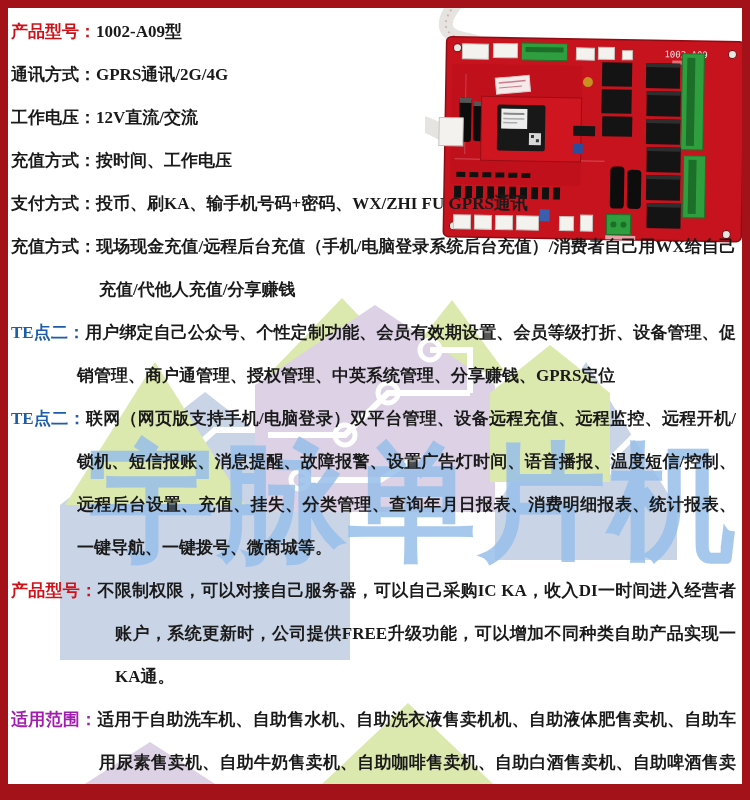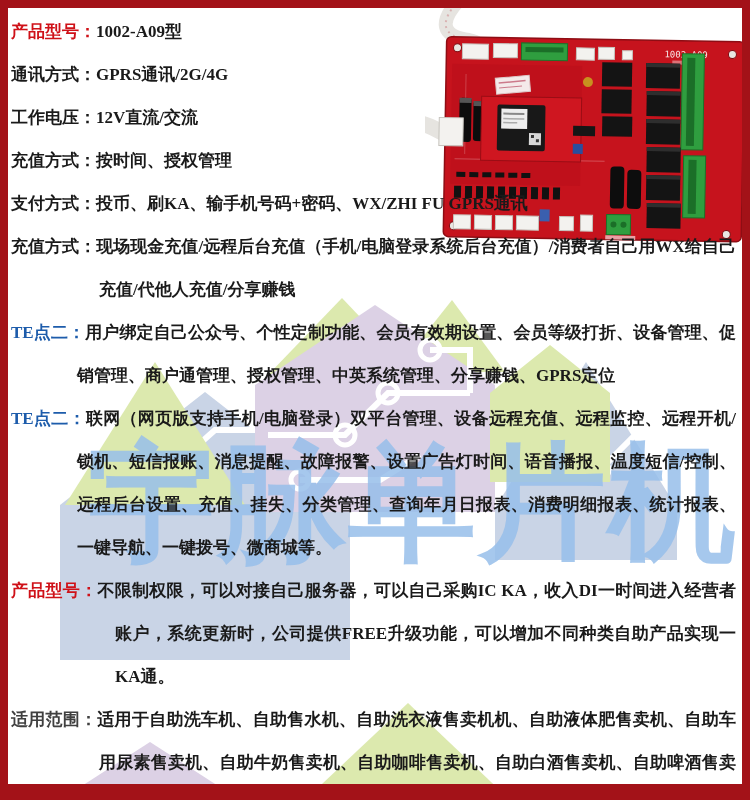--- a/index.html
+++ b/index.html
@@ -31,21 +31,21 @@
   .row{
     margin:0;font-size:17px;font-weight:bold;color:#1a1a1a;
     line-height:43px;text-align:justify;
   }
   .r-std{padding-left:88px;text-indent:-88px;}
   .r-te{padding-left:66px;text-indent:-66px;}
   .r-adv{padding-left:104px;text-indent:-104px;}
   .lbl{color:#1a1a1a;}
   .lbl-red{color:#cf1118;}
   .lbl-blue{color:#1d5cab;}
-  .lbl-green{color:#404040;}
+  .lbl-green{color:#a21caf;}
   .val-red{color:#e81414;}
 
   
   .pcb-photo{
     position:absolute;left:425px;top:6px;width:320px;height:242px;
     background:#ffffff;z-index:1;
   }
 </style>
 </head>
 <body>
@@ -222,21 +222,21 @@
         <circle cx="162" cy="76" r="5" fill="#c8901f"></circle>
         <rect x="148" y="138" width="10" height="10" fill="#2a4e9e"></rect>
       </g>
     </svg>
   </div>
 
   <div class="content">
     <p class="row r-std"><span class="lbl-red">产品型号：</span><span>1002-A09型</span></p>
     <p class="row r-std"><span class="lbl">通讯方式：</span><span>GPRS通讯/2G/4G</span></p>
     <p class="row r-std"><span class="lbl">工作电压：</span><span>12V直流/交流</span></p>
-    <p class="row r-std"><span class="lbl">充值方式：</span><span>按时间、授权管理</span></p>
+    <p class="row r-std"><span class="lbl">充值方式：</span><span>按时间、工作电压</span></p>
     <p class="row r-std"><span class="lbl">支付方式：</span><span>投币、刷KA、输手机号码+密码、WX/ZHI FU GPRS通讯</span></p>
     <p class="row r-std"><span class="lbl">充值方式：</span><span>现场现金充值/远程后台充值（手机/电脑登录系统后台充值）/消费者自己用WX给自己充值/代他人充值/分享赚钱</span></p>
     <p class="row r-te"><span class="lbl-blue">TE点二：</span><span>用户绑定自己公众号、个性定制功能、会员有效期设置、会员等级打折、设备管理、促销管理、商户通管理、授权管理、中英系统管理、分享赚钱、GPRS定位</span></p>
     <p class="row r-te"><span class="lbl-blue">TE点二：</span><span>联网（网页版支持手机/电脑登录）双平台管理、设备远程充值、远程监控、远程开机/锁机、短信报账、消息提醒、故障报警、设置广告灯时间、语音播报、温度短信/控制、远程后台设置、充值、挂失、分类管理、查询年月日报表、消费明细报表、统计报表、一键导航、一键拨号、微商城等。</span></p>
     <p class="row r-adv"><span class="lbl-red">产品型号：</span><span>不限制权限，可以对接自己服务器，可以自己采购IC KA，收入DI一时间进入经营者账户，系统更新时，公司提供FREE升级功能，可以增加不同种类自助产品实现一KA通。</span></p>
     <p class="row r-std"><span class="lbl-green">适用范围：</span><span>适用于自助洗车机、自助售水机、自助洗衣液售卖机机、自助液体肥售卖机、自助车用尿素售卖机、自助牛奶售卖机、自助咖啡售卖机、自助白酒售卖机、自助啤酒售卖机、自助豆浆售卖机、自助饮料售卖机、自助果汁售卖机、自助洗洁精售卖机、自助洗手液售卖机、自助四路液体售卖机等。</span></p>
   </div>
 
 </div>
 

